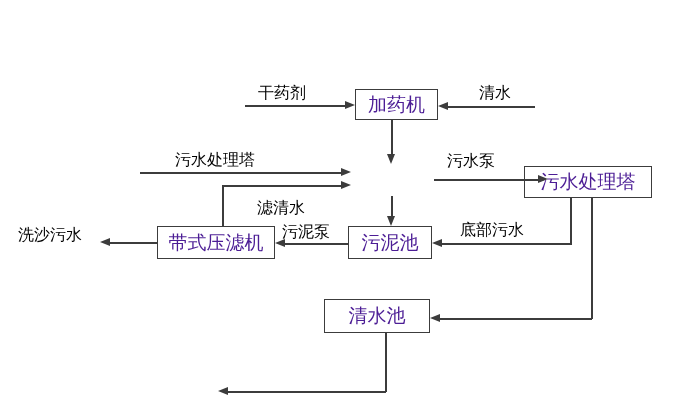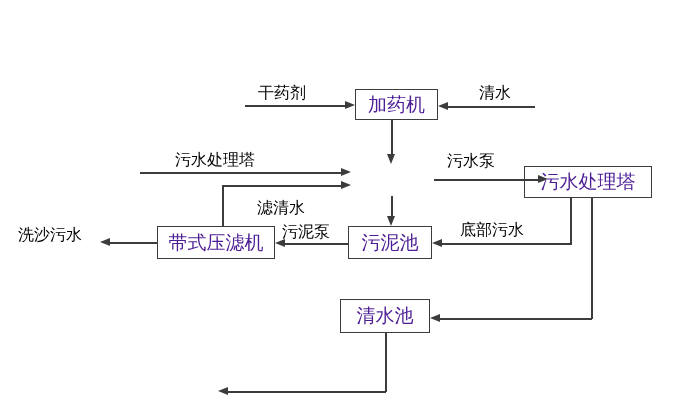--- a/index.html
+++ b/index.html
@@ -31,21 +31,21 @@
 </head>
 <body>
 
 <div class="canvas">
 
 
   <div class="node" style="left:355px;top:89px;width:83px;height:31px">加药机</div>
   <div class="node" style="left:524px;top:166px;width:128px;height:32px">污水处理塔</div>
   <div class="node" style="left:157px;top:226px;width:118px;height:33px">带式压滤机</div>
   <div class="node" style="left:348px;top:226px;width:84px;height:33px">污泥池</div>
-  <div class="node" style="left:340px;top:299px;width:90px;height:34px">清水池</div>
+  <div class="node" style="left:324px;top:299px;width:106px;height:34px">清水池</div>
 
   <div class="lbl" style="left:258px;top:85px">干药剂</div>
   <div class="lbl" style="left:479px;top:85px">清水</div>
   <div class="lbl" style="left:175px;top:152px">污水处理塔</div>
   <div class="lbl" style="left:257px;top:200px">滤清水</div>
   <div class="lbl" style="left:447px;top:153px">污水泵</div>
   <div class="lbl" style="left:460px;top:222px">底部污水</div>
   <div class="lbl" style="left:282px;top:224px">污泥泵</div>
   <div class="lbl" style="left:18px;top:227px">洗沙污水</div>
 

